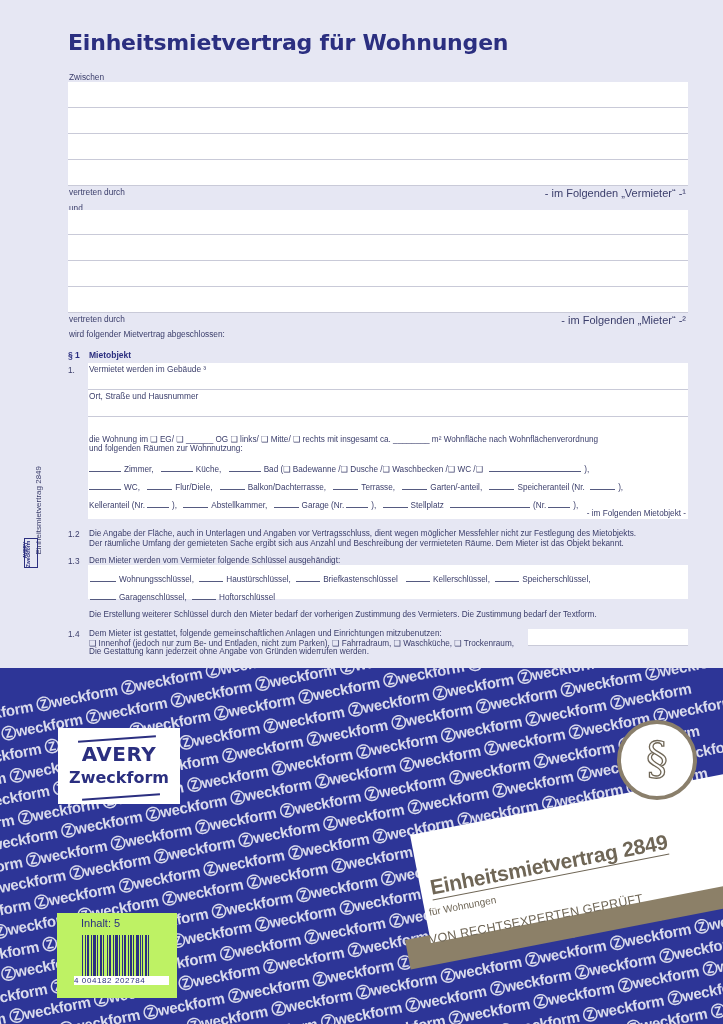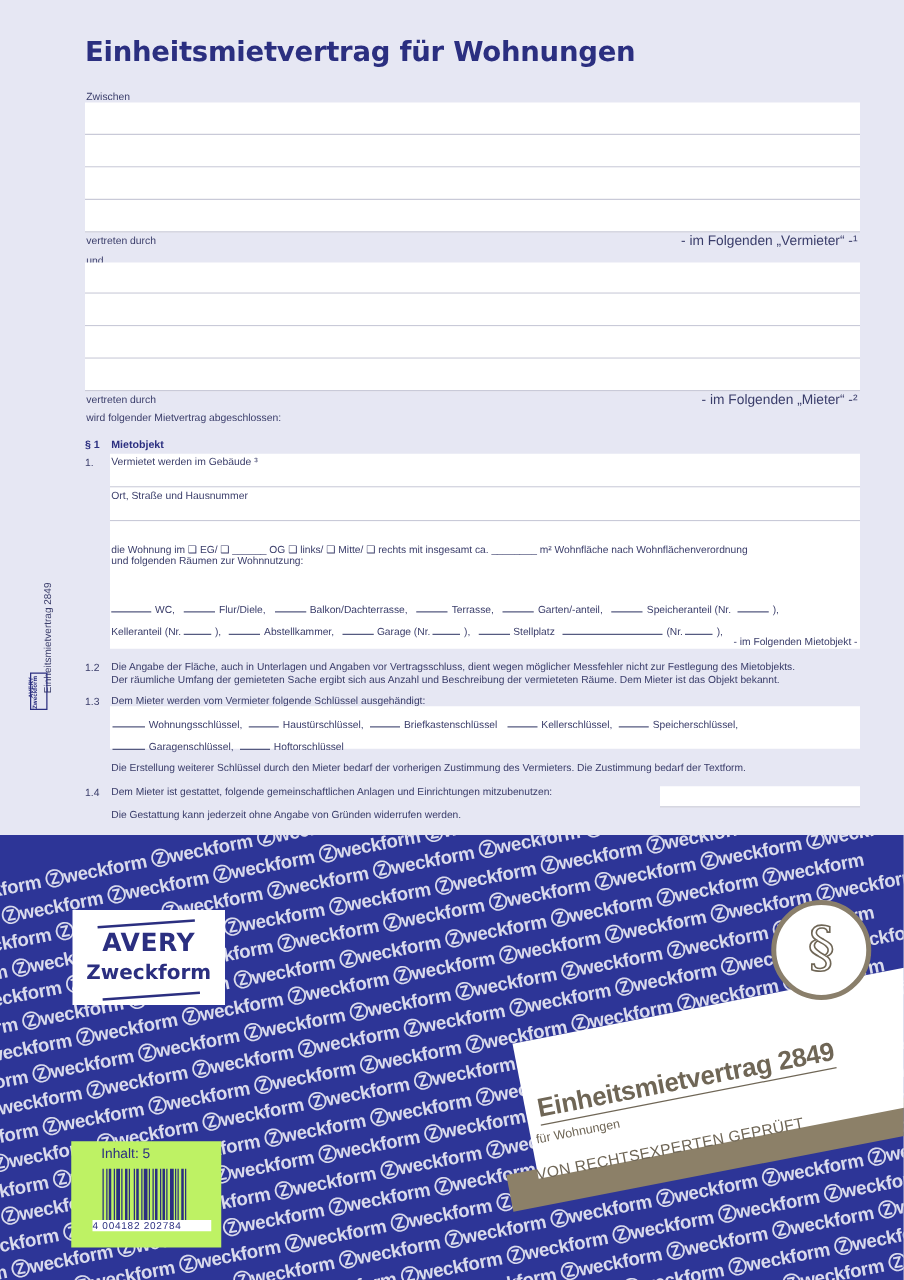--- a/index.html
+++ b/index.html
@@ -83,20 +83,26 @@
   <div class="box" style="top:363px;height:26px;border-bottom:1px solid #c9cad8;">
     <div class="fieldlbl" style="top:1px;">Vermietet werden im Gebäude ³</div>
   </div>
   <div class="box" style="top:390px;height:26px;border-bottom:1px solid #c9cad8;">
     <div class="fieldlbl" style="top:1px;">Ort, Straße und Hausnummer</div>
   </div>
   <div class="box" style="top:417px;height:102px;">
     <div class="line" style="left:1px;top:17px;">die Wohnung im ❑ EG/ ❑ ______ OG ❑ links/ ❑ Mitte/ ❑ rechts mit insgesamt ca. ________ m² Wohnfläche nach Wohnflächenverordnung</div>
     <div class="line" style="left:1px;top:27px;">und folgenden Räumen zur Wohnnutzung:</div>
 
+    <div class="line" style="left:1px;top:46px;">
+      <span class="u" style="width:32px;"></span><span>Zimmer,</span>
+      <span class="u" style="width:32px;margin-left:5px;"></span><span>Küche,</span>
+      <span class="u" style="width:32px;margin-left:5px;"></span><span>Bad (❑ Badewanne /❑ Dusche /❑ Waschbecken /❑ WC /❑</span>
+      <span class="u" style="width:92px;margin-left:4px;"></span><span>),</span>
+    </div>
     <div class="line" style="left:1px;top:64px;">
       <span class="u" style="width:32px;"></span><span>WC,</span>
       <span class="u" style="width:25px;margin-left:5px;"></span><span>Flur/Diele,</span>
       <span class="u" style="width:25px;margin-left:5px;"></span><span>Balkon/Dachterrasse,</span>
       <span class="u" style="width:25px;margin-left:5px;"></span><span>Terrasse,</span>
       <span class="u" style="width:25px;margin-left:5px;"></span><span>Garten/-anteil,</span>
       <span class="u" style="width:25px;margin-left:5px;"></span><span>Speicheranteil (Nr.</span>
       <span class="u" style="width:25px;margin-left:3px;"></span><span>),</span>
     </div>
     <div class="line" style="left:1px;top:82px;">
@@ -125,20 +131,21 @@
     </div>
     <div class="line" style="left:2px;top:26px;">
       <span class="u" style="width:26px;"></span><span>Garagenschlüssel,</span>
       <span class="u" style="width:24px;margin-left:3px;"></span><span>Hoftorschlüssel</span>
     </div>
   </div>
   <div class="line" style="left:89px;top:610px;">Die Erstellung weiterer Schlüssel durch den Mieter bedarf der vorherigen Zustimmung des Vermieters. Die Zustimmung bedarf der Textform.</div>
 
   <div class="num" style="top:629px;">1.4</div>
   <div class="line" style="left:89px;top:629px;">Dem Mieter ist gestattet, folgende gemeinschaftlichen Anlagen und Einrichtungen mitzubenutzen:</div>
+  <div class="line" style="left:89px;top:638px;">❑ Innenhof (jedoch nur zum Be- und Entladen, nicht zum Parken), ❑ Fahrradraum, ❑  Waschküche, ❑ Trockenraum,</div>
   <div style="position:absolute;left:528px;top:629px;width:160px;height:16px;background:#fff;border-bottom:1px solid #c9cad8;"></div>
   <div class="line" style="left:89px;top:647px;">Die Gestattung kann jederzeit ohne Angabe von Gründen widerrufen werden.</div>
 
   <div class="side">
     <div class="side-text">Einheitsmietvertrag 2849</div>
     <div class="side-logo">
       <span style="left:-8px;top:8px;">AVERY</span>
       <span style="left:-10px;top:12px;">Zweckform</span>
     </div>
   </div>

